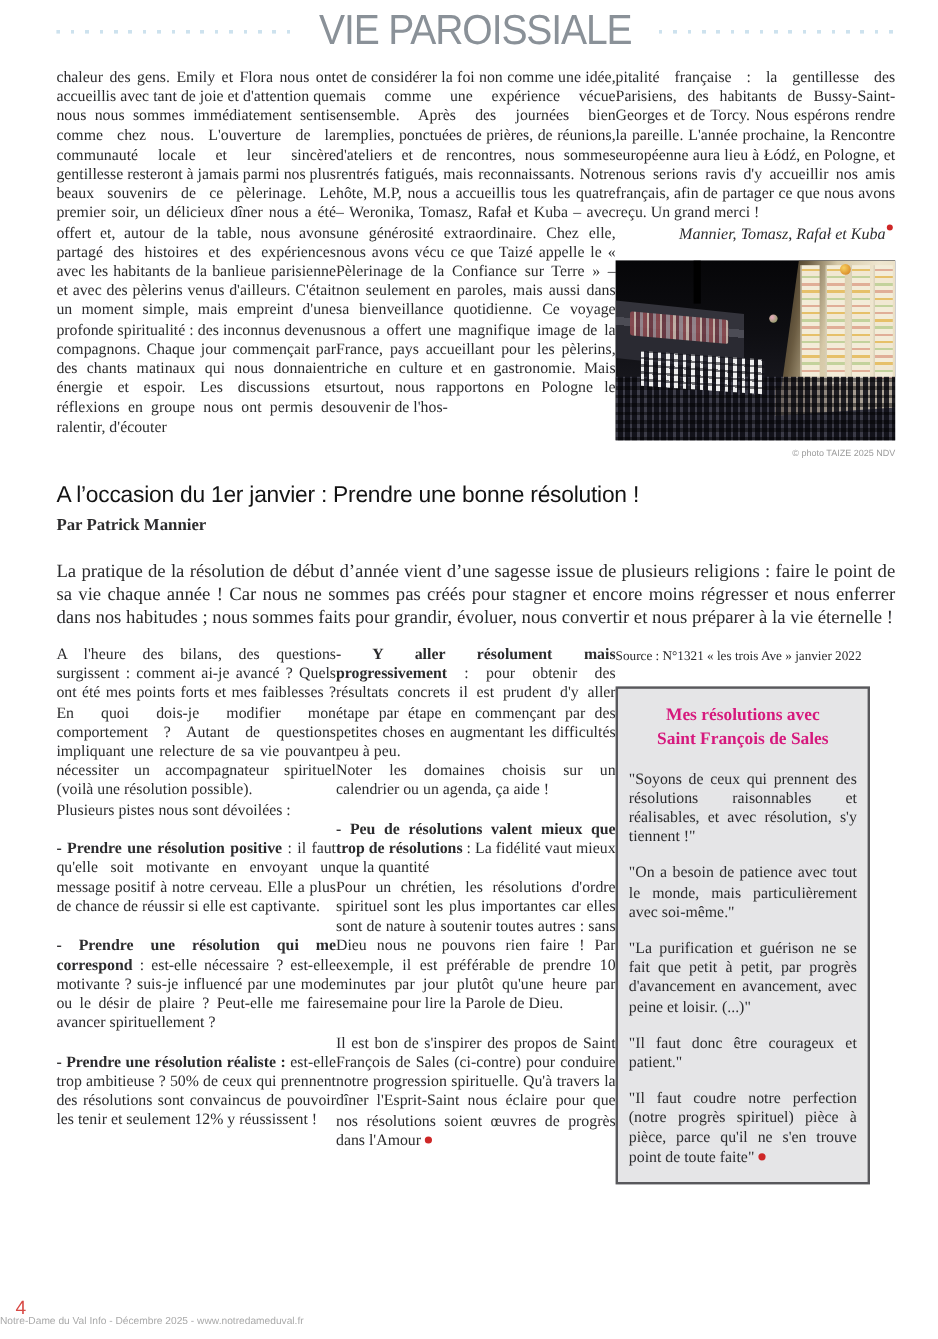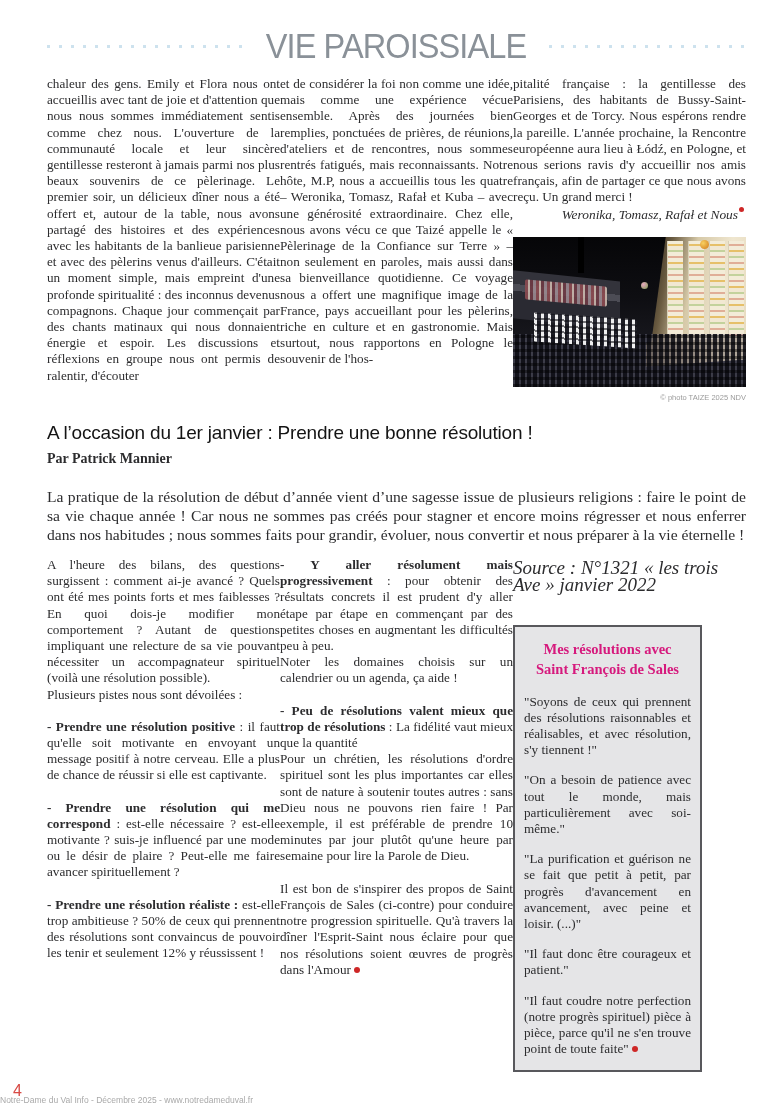--- a/index.html
+++ b/index.html
@@ -1,18 +1,18 @@
 <!DOCTYPE html>
 <html><head>
 <meta charset="utf-8">
 <style>
   html,body{margin:0;padding:0;background:#fff;}
   .page{position:relative;width:782px;height:1116px;background:#fff;overflow:hidden;
         font-family:"Liberation Serif",serif;color:#2c2c2e;box-sizing:border-box;
-        padding:24px 36px 0 47px;}
+        padding:4px 36px 0 47px;}
   
   .hdr{display:flex;align-items:center;gap:12px;height:44px;margin-bottom:8px;}
   .h-dots{flex:1;height:3px;background:repeating-linear-gradient(90deg,#cde2ee 0 3px,transparent 3px 12px);}
   .h-title{font-family:"Liberation Sans",sans-serif;font-size:35px;font-weight:400;
            color:#8a9198;letter-spacing:-1px;white-space:nowrap;display:inline-block;
            transform:scaleX(.93);transform-origin:center;}
   
   .cols{display:flex;}
   .col{flex:1;min-width:0;font-size:13.2px;line-height:16.2px;text-align:justify;}
   .coltext{margin:0;}
@@ -53,22 +53,22 @@
   .art-title{font-family:"Liberation Sans",sans-serif;font-size:19px;font-weight:400;
              color:#141414;letter-spacing:-.2px;margin:0 0 7px;}
   .byline{font-size:14px;font-weight:bold;margin:0 0 20px;}
   .intro{font-size:15.6px;line-height:19px;text-align:justify;margin:0 0 13px;}
   .para{margin:0;}
   .para.gap{margin-top:16px;}
   .lead{font-weight:bold;}
   .dot{display:inline-block;width:6px;height:6px;border-radius:50%;background:#ce2727;
        margin-left:3px;vertical-align:1px;}
   .dot.sup{width:5px;height:5px;vertical-align:7px;margin-left:1px;}
-  .source{font-style:italic;font-size:19px;line-height:17px;margin:2px 0 32px;text-align:left;}
-  .sf-box{box-sizing:border-box;width:189px;border:2px solid #58585c;background:#e5e5e7;
+  .source{font-size:11px;line-height:17px;margin:2px 0 16px;text-align:left;}
+  .sf-box{box-sizing:border-box;width:212px;border:2px solid #58585c;background:#e5e5e7;
           padding:10px 9px 13px;}
   .sf-title{color:#d6197d;font-weight:bold;font-size:14.5px;line-height:1.4;text-align:center;
             white-space:pre-line;margin:2px 0 2px;}
   .sf-quote{font-size:13.2px;line-height:16.2px;text-align:justify;margin:14px 0 0;}
   
   .page-num{position:absolute;left:13px;bottom:16px;font-family:"Liberation Sans",sans-serif;
             font-size:16px;color:#d84a45;}
   .footer-text{position:absolute;left:0;bottom:11px;width:100%;text-align:left;
             font-family:"Liberation Sans",sans-serif;font-size:8.5px;color:#a9a9a9;}
 </style>
@@ -85,21 +85,21 @@
 
   <div class="cols">
     <div class="col">
       <p class="coltext">chaleur des gens. Emily et Flora nous ont accueillis avec tant de joie et d'attention que nous nous sommes immédiatement sentis comme chez nous. L'ouverture de la communauté locale et leur sincère gentillesse resteront à jamais parmi nos plus beaux souvenirs de ce pèlerinage. Le premier soir, un délicieux dîner nous a été offert et, autour de la table, nous avons partagé des histoires et des expériences avec les habitants de la banlieue parisienne et avec des pèlerins venus d'ailleurs. C'était un moment simple, mais empreint d'une profonde spiritualité : des inconnus devenus compagnons. Chaque jour commençait par des chants matinaux qui nous donnaient énergie et espoir. Les discussions et réflexions en groupe nous ont permis de ralentir, d'écouter</p>
     </div>
     <div class="col">
       <p class="coltext">et de considérer la foi non comme une idée, mais comme une expérience vécue ensemble. Après des journées bien remplies, ponctuées de prières, de réunions, d'ateliers et de rencontres, nous sommes rentrés fatigués, mais reconnaissants. Notre hôte, M.P, nous a accueillis tous les quatre – Weronika, Tomasz, Rafał et Kuba – avec une générosité extraordinaire. Chez elle, nous avons vécu ce que Taizé appelle le « Pèlerinage de la Confiance sur Terre » – non seulement en paroles, mais aussi dans sa bienveillance quotidienne. Ce voyage nous a offert une magnifique image de la France, pays accueillant pour les pèlerins, riche en culture et en gastronomie. Mais surtout, nous rapportons en Pologne le souvenir de l'hos-</p>
     </div>
     <div class="col">
       <p class="coltext">pitalité française : la gentillesse des Parisiens, des habitants de Bussy-Saint-Georges et de Torcy. Nous espérons rendre la pareille. L'année prochaine, la Rencontre européenne aura lieu à Łódź, en Pologne, et nous serions ravis d'y accueillir nos amis français, afin de partager ce que nous avons reçu. Un grand merci !</p>
-      <p class="signature"><span>Weronika, Tomasz, Rafał et Nous</span><span class="dot sup"></span></p>
+      <p class="signature"><span>Mannier, Tomasz, Rafał et Kuba</span><span class="dot sup"></span></p>
       <div class="photo">
         <div class="ph-hang"></div>
         <div class="ph-stands"></div>
         <div class="ph-crowd-left"></div>
         <div class="ph-stage"></div>
         <div class="ph-banner ph-b1"></div>
         <div class="ph-banner ph-b2"></div>
         <div class="ph-banner ph-b3"></div>
         <div class="ph-banner ph-b4"></div>
         <div class="ph-floor"></div>

